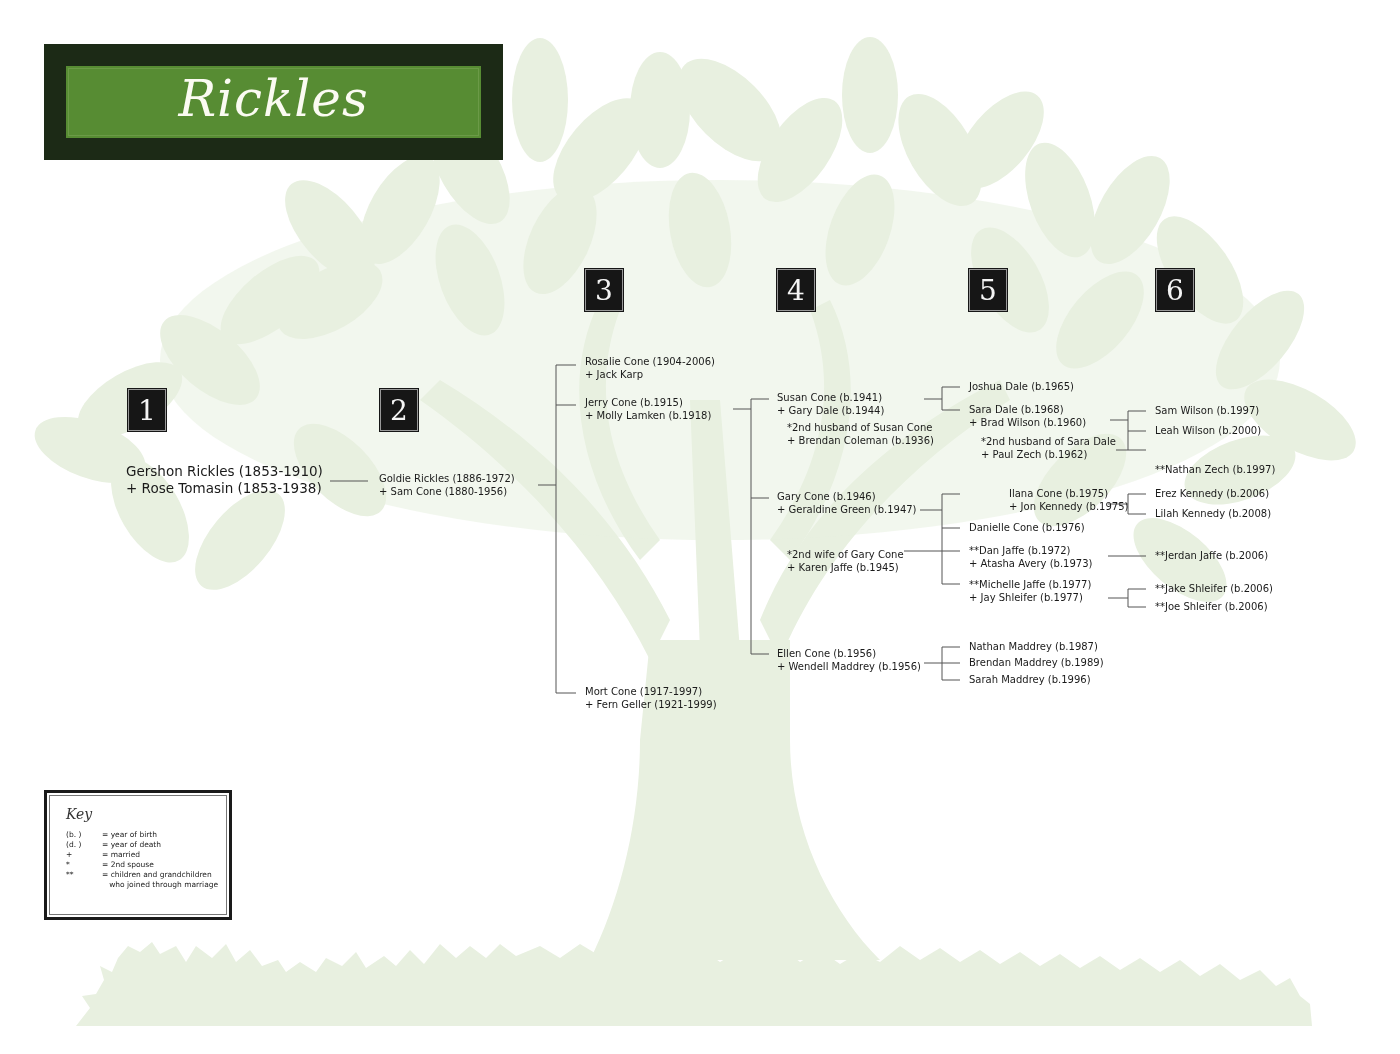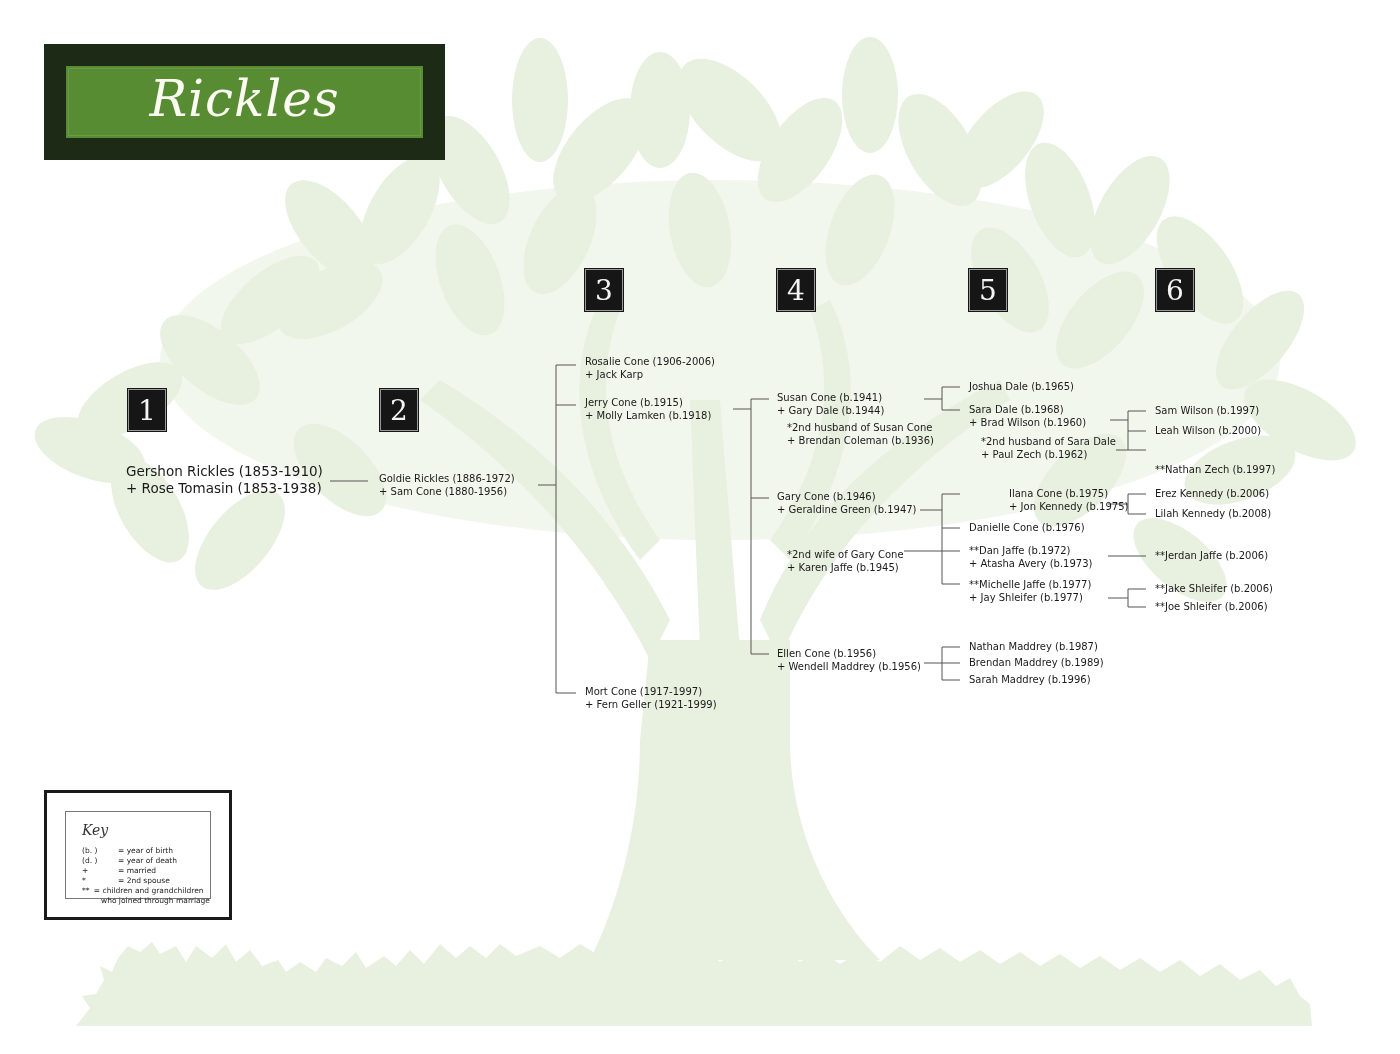--- a/index.html
+++ b/index.html
@@ -1,35 +1,35 @@
 <!DOCTYPE html>
 <html><head>
 <meta charset="utf-8">
 <style>
   html, body { margin:0; padding:0; background:#ffffff; }
   body { width:1400px; height:1054px; position:relative; overflow:hidden;
          font-family:"DejaVu Sans", sans-serif; color:#1a1a1a; }
   .bg-tree { position:absolute; left:0; top:0; width:1400px; height:1054px; }
-  .title-box { position:absolute; left:44px; top:44px; width:401px; height:116px;
+  .title-box { position:absolute; left:44px; top:44px; width:459px; height:116px;
                background:#1c2a16; box-sizing:border-box; padding:20px; }
   .title-inner { width:100%; height:100%; box-sizing:border-box; border:2px solid #1c2a16;
                  outline:1px solid #6b9a47; outline-offset:-5px; background:#578c33;
                  display:flex; align-items:center; justify-content:center; }
   .title-text { color:#fbfbf2; font-family:"DejaVu Serif", serif; font-size:50px;
                 font-style:italic; letter-spacing:1px; margin-top:-6px; }
   .gen-badge { position:absolute; width:36px; height:40px; background:#161616;
                border:1px solid #999; box-shadow:0 0 0 1px #161616;
                color:#f4f4f4; font-family:"DejaVu Serif", serif; font-size:28px;
                display:flex; align-items:center; justify-content:center; }
   .node { position:absolute; font-size:10px; line-height:12.5px; white-space:nowrap; color:#1a1a1a; }
   .node.big { font-size:13.5px; line-height:17px; }
   .node .l { display:block; }
   .lines { position:absolute; left:0; top:0; width:1400px; height:1054px; pointer-events:none; }
   .key-box { position:absolute; left:44px; top:790px; width:188px; height:130px;
-             box-sizing:border-box; border:3px solid #1a1a1a; background:#fff; padding:18px; }
+             box-sizing:border-box; border:3px solid #1a1a1a; background:#fff; padding:2px; }
   .key-inner { width:100%; height:100%; box-sizing:border-box; border:1px solid #777; padding:10px 0 0 16px; }
   .key-title { font-family:"DejaVu Serif", serif; font-style:italic; font-size:14px; color:#333; margin-bottom:8px; }
   .key-row { display:flex; font-size:7.5px; line-height:10px; color:#222; }
   .key-sym { width:36px; }
   .key-def { white-space:pre; }
 </style>
 </head>
 <body>
 
 <svg class="bg-tree" viewBox="0 0 1400 1054">
@@ -158,21 +158,21 @@
 <div class="node big" style="left:126px;top:463px;">
   <span class="l">Gershon Rickles (1853-1910)</span>
   <span class="l">+ Rose Tomasin (1853-1938)</span>
 </div>
 <div class="node" style="left:379px;top:473px;">
   <span class="l">Goldie Rickles (1886-1972)</span>
   <span class="l">+ Sam Cone (1880-1956)</span>
 </div>
 
 <div class="node" style="left:585px;top:356px;">
-  <span class="l">Rosalie Cone (1906-2006)</span>
+  <span class="l">Rosalie Cone (1904-2006)</span>
   <span class="l">+ Jack Karp</span>
 </div>
 <div class="node" style="left:585px;top:397px;">
   <span class="l">Jerry Cone (b.1915)</span>
   <span class="l">+ Molly Lamken (b.1918)</span>
 </div>
 <div class="node" style="left:585px;top:686px;">
   <span class="l">Mort Cone (1917-1997)</span>
   <span class="l">+ Fern Geller (1921-1999)</span>
 </div>

